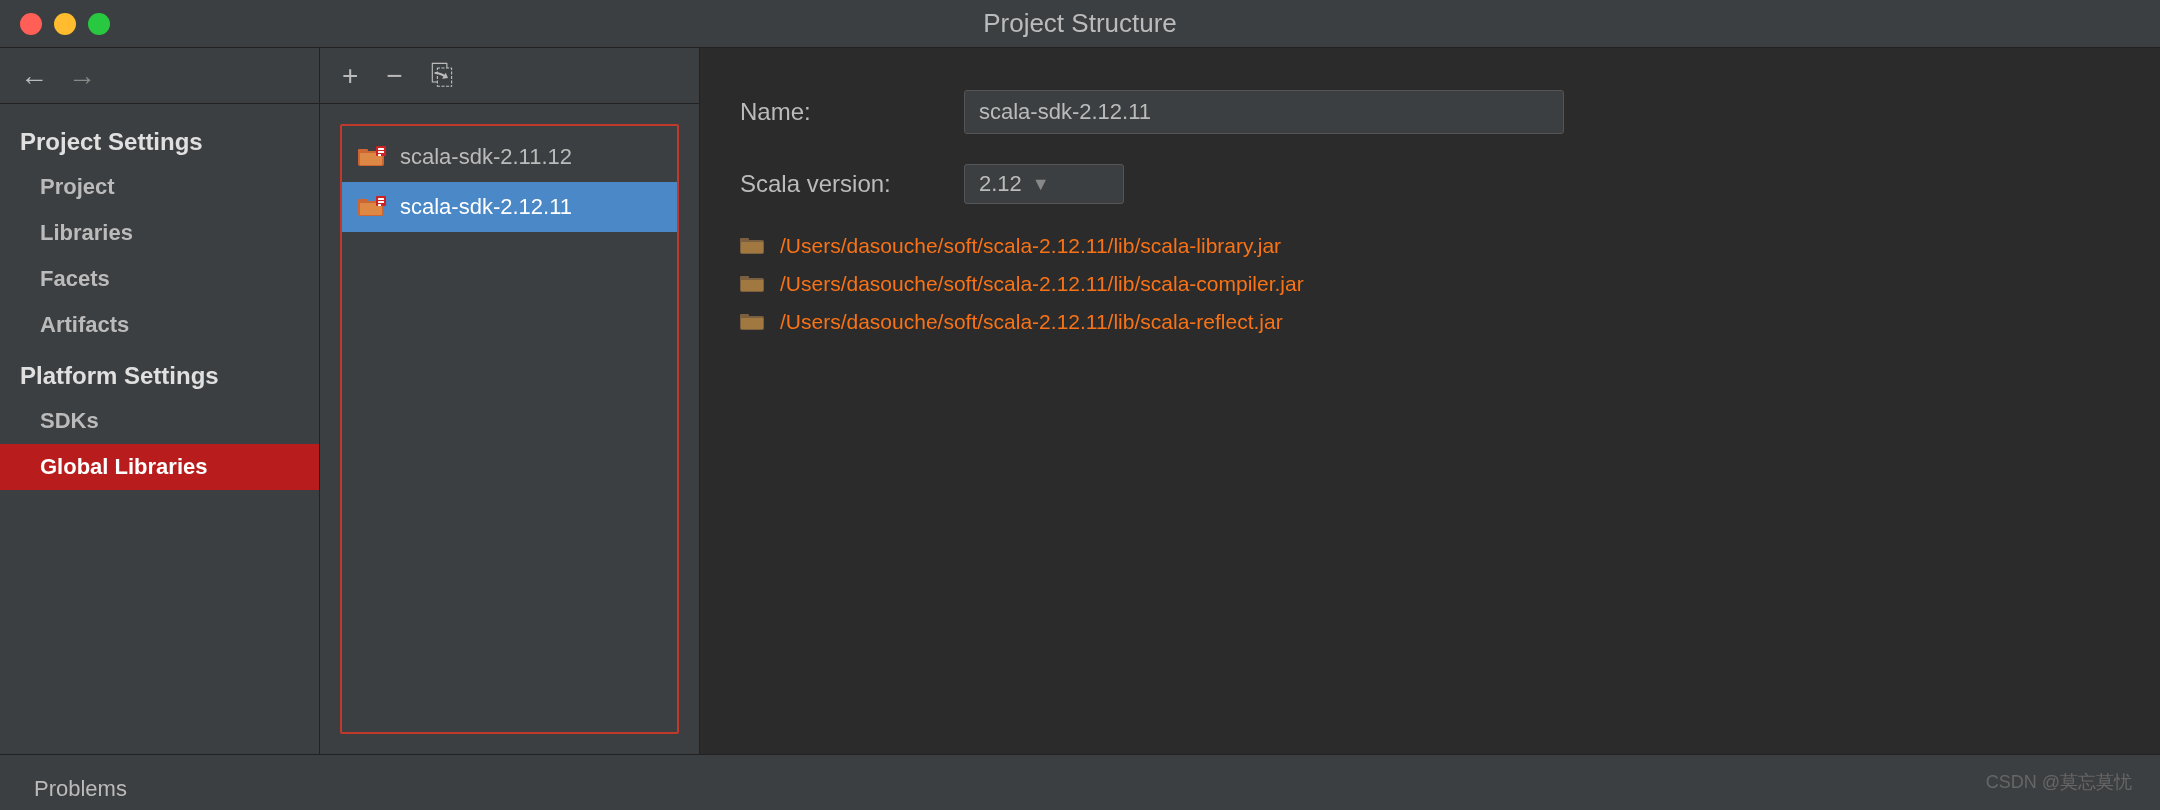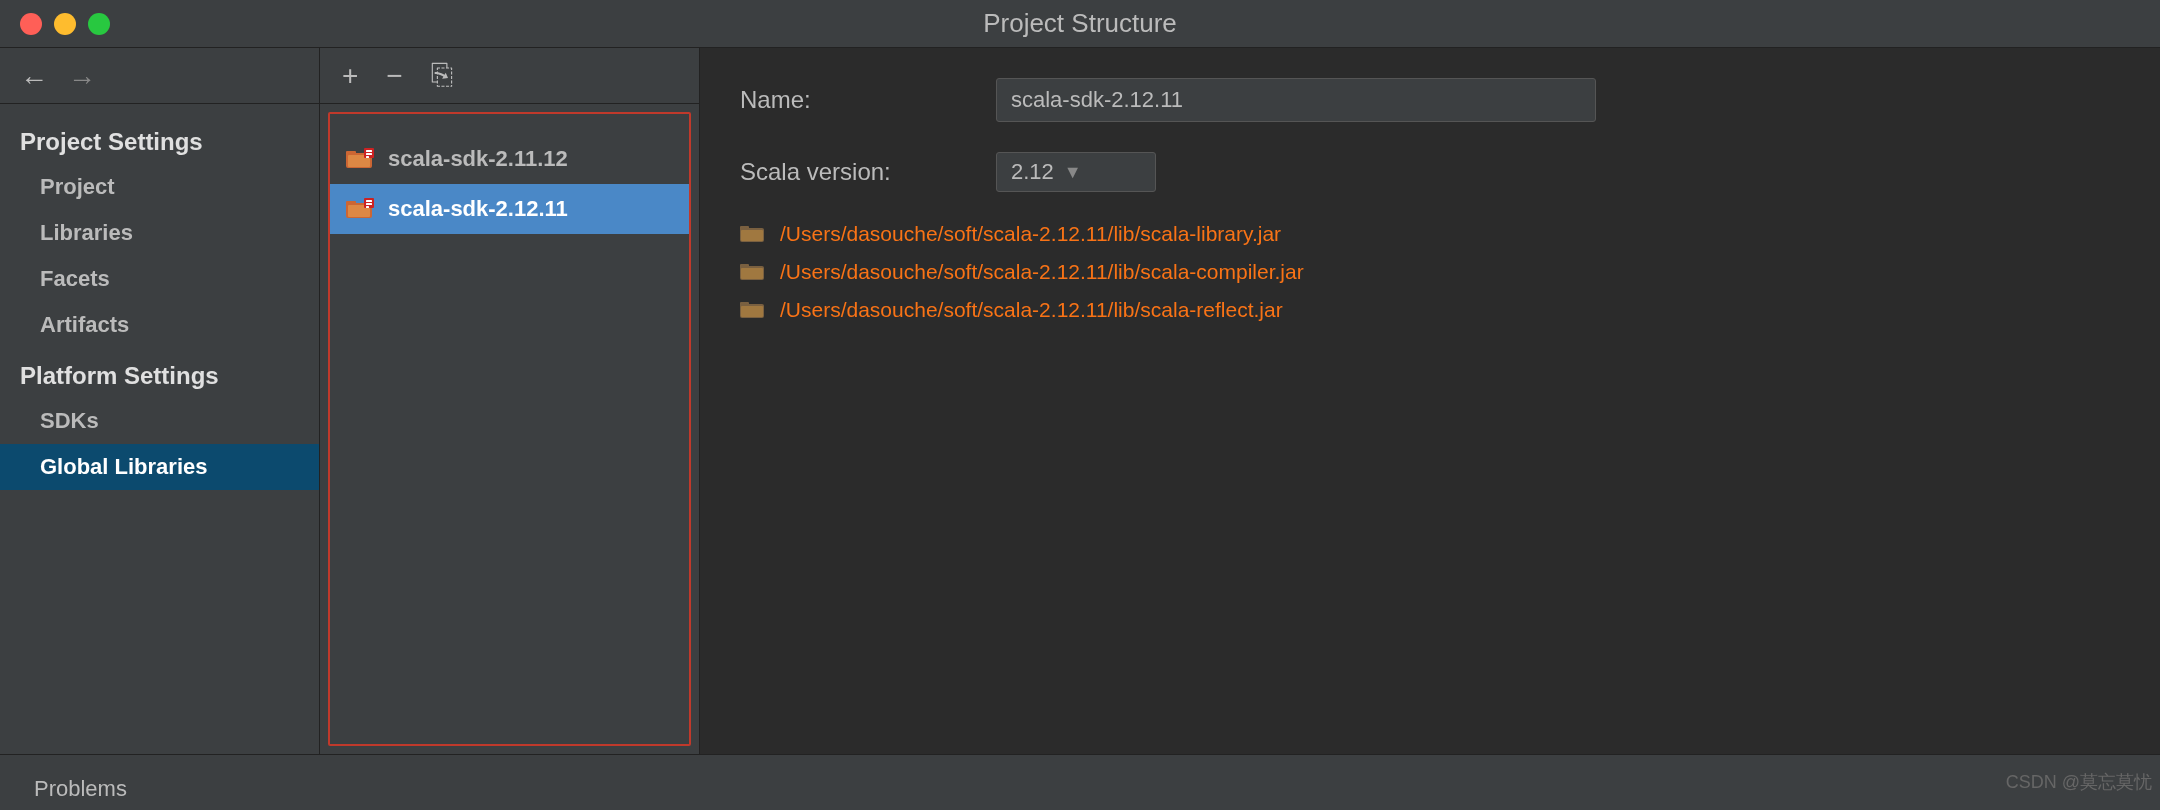--- a/index.html
+++ b/index.html
@@ -95,21 +95,21 @@
 
     .sidebar-item {
       padding: 10px 20px 10px 40px;
       font-size: 22px;
       color: #bbbbbb;
       cursor: pointer;
       user-select: none;
       font-weight: bold;
     }
     .sidebar-item.active {
-      background: #0c4a6e;
+      background: #b91c1c;
       color: #ffffff;
     }
 
     
     .center-panel {
       width: 380px;
       background: #3c3f41;
       border-right: 1px solid #222;
       display: flex;
       flex-direction: column;
@@ -131,25 +131,24 @@
       user-select: none;
       background: none;
       border: none;
       outline: none;
       padding: 2px 6px;
     }
 
     .library-list {
       flex: 1;
       overflow-y: auto;
-      padding: 20px 0;
+      padding: 6px 0;
       border: 2px solid #c0392b;
-      margin: 8px;
+      margin: 20px;
       border-radius: 2px;
-      font-weight: bold;
     }
 
     .library-item {
       display: flex;
       align-items: center;
       gap: 14px;
       padding: 12px 16px;
       font-size: 22px;
       cursor: pointer;
       user-select: none;
@@ -175,21 +174,22 @@
       flex: 1;
       background: #2b2b2b;
       padding: 30px 40px;
       overflow-y: auto;
     }
 
     .detail-row {
       display: flex;
       align-items: center;
       margin-bottom: 30px;
-      gap: 36px;
+      gap: 4px;
+      margin-top: 12px;
     }
 
     .detail-label {
       font-size: 24px;
       color: #bbbbbb;
       min-width: 220px;
     }
 
     .detail-value-input {
       flex: 1;
@@ -262,21 +262,21 @@
       color: #bbbbbb;
       cursor: pointer;
       padding: 8px 14px;
       margin-top: 12px;
     }
 
     
     .watermark {
       position: fixed;
       bottom: 16px;
-      right: 8px;
+      right: 28px;
       font-size: 18px;
       color: #666;
     }
   </style>
 </head>
 <body>
 
 <div class="titlebar">
   <div class="traffic-lights">
     <div class="traffic-light tl-red"></div>

